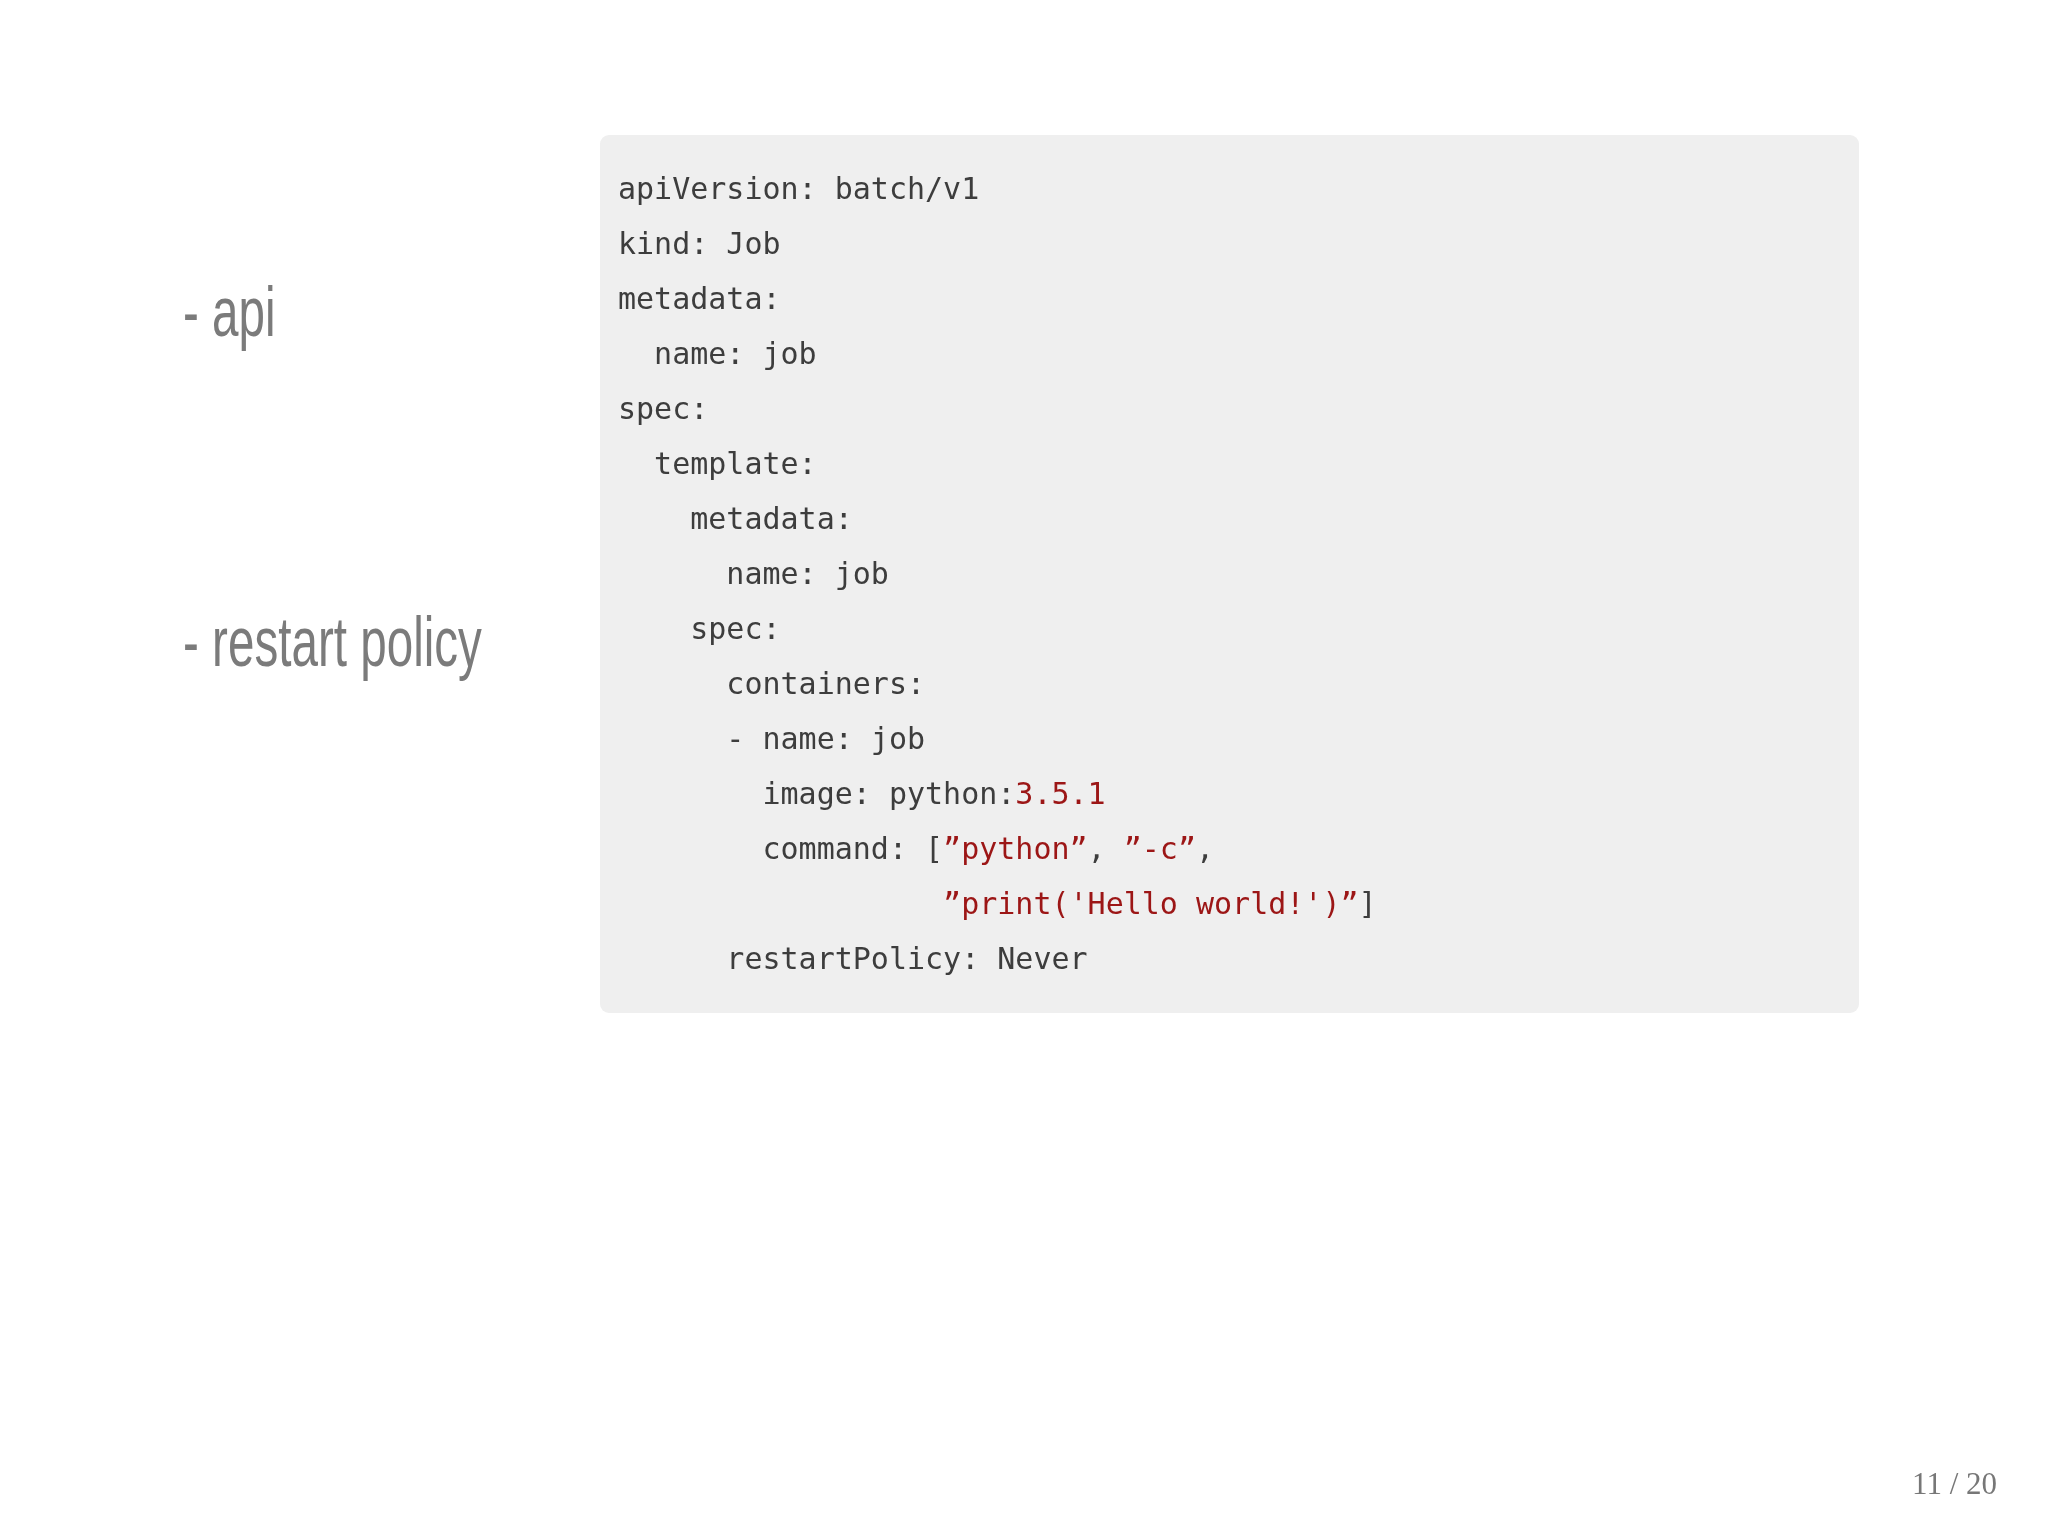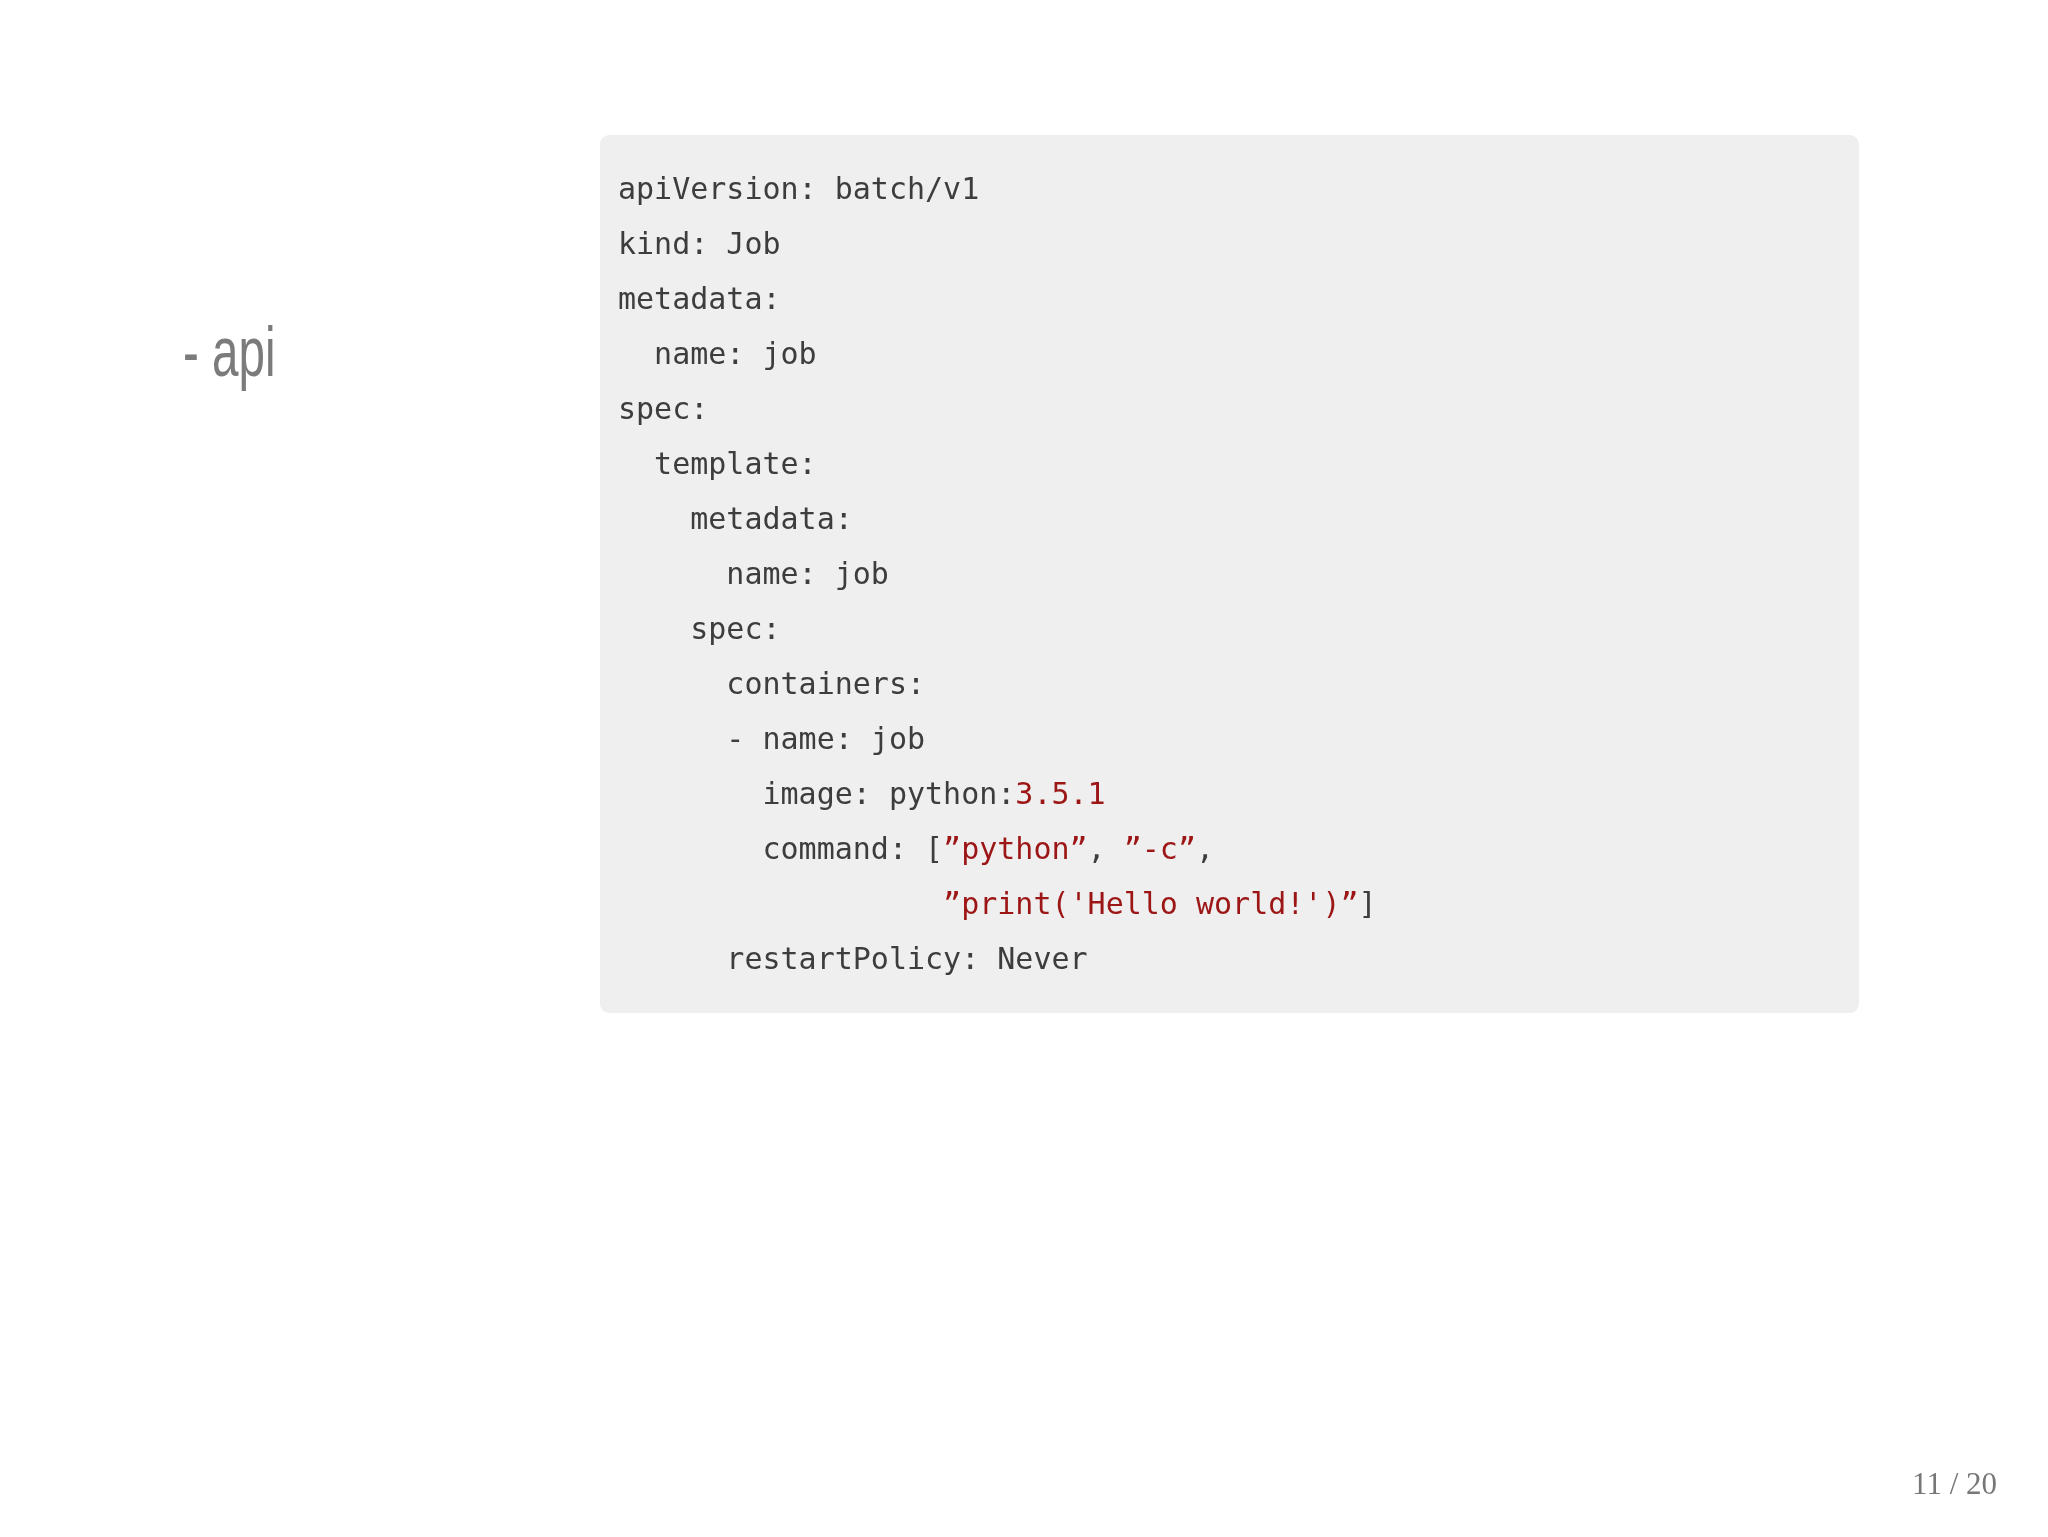--- a/index.html
+++ b/index.html
@@ -39,21 +39,21 @@
   }
   .bullet .tx {
     display: inline-block;
     transform: scaleX(0.68);
     transform-origin: 0 50%;
   }
   .bullet.active {
     color: var(--text-black, #151515);
     font-weight: 700;
   }
-  .b0 { top: 277px; margin-top: 40px; }
+  .b0 { top: 277px; }
   .b1 { top: 427px; }
   .b2 { top: 607px; }
   .b3 { top: 760px; }
 
   
   .code-panel {
     position: absolute;
     left: 600px;
     top: 135px;
     width: 1259px;
@@ -89,20 +89,21 @@
 </style>
 </head>
 <body>
 
 <div class="slide" style="--code-bg: #efefef; --code-text: #3d3d3d; --code-red: #9c1616; --bullet-gray: #7b7b7b; --text-black: #151515; --page-gray: #777777;">
 
 
   <div class="bullet b0"><span class="tx">- api</span></div>
 
 
+  <div class="bullet b2"><span class="tx">- restart policy</span></div>
 
 
   <div class="code-panel">
     <pre id="code-block"><div class="cl"><span>apiVersion: batch/v1</span></div><div class="cl"><span>kind: Job</span></div><div class="cl"><span>metadata:</span></div><div class="cl"><span>  name: job</span></div><div class="cl"><span>spec:</span></div><div class="cl"><span>  template:</span></div><div class="cl"><span>    metadata:</span></div><div class="cl"><span>      name: job</span></div><div class="cl"><span>    spec:</span></div><div class="cl"><span>      containers:</span></div><div class="cl"><span>      - name: job</span></div><div class="cl"><span>        image: python:</span><span class="red">3.5.1</span></div><div class="cl"><span>        command: [</span><span class="red">”python”</span><span>, </span><span class="red">”-c”</span><span>,</span></div><div class="cl"><span>                  </span><span class="red">”print('Hello world!')”</span><span>]</span></div><div class="cl"><span>      restartPolicy: Never</span></div></pre>
   </div>
 
   <div class="page-number">11 / 20</div>
 
 </div>
 

